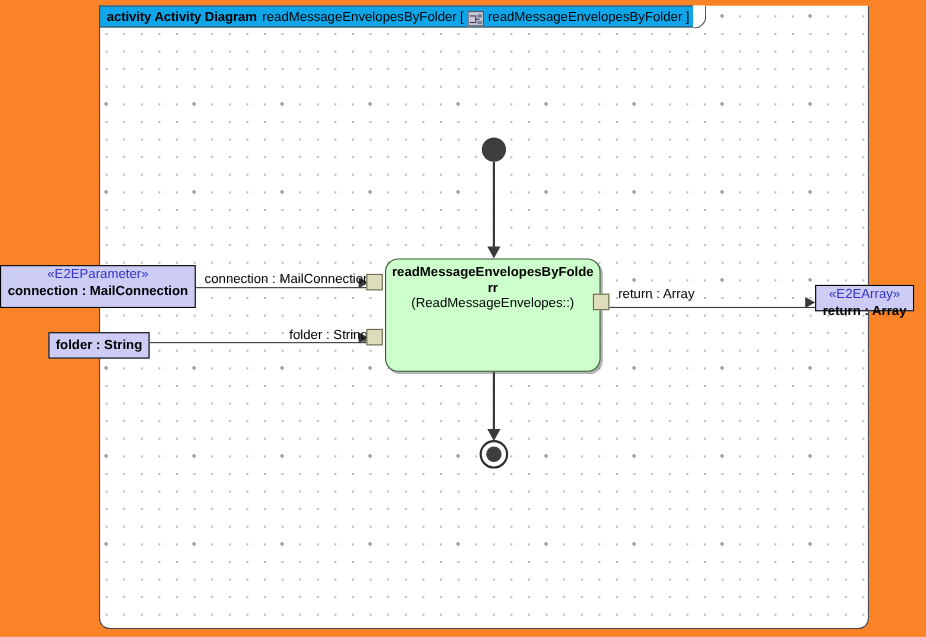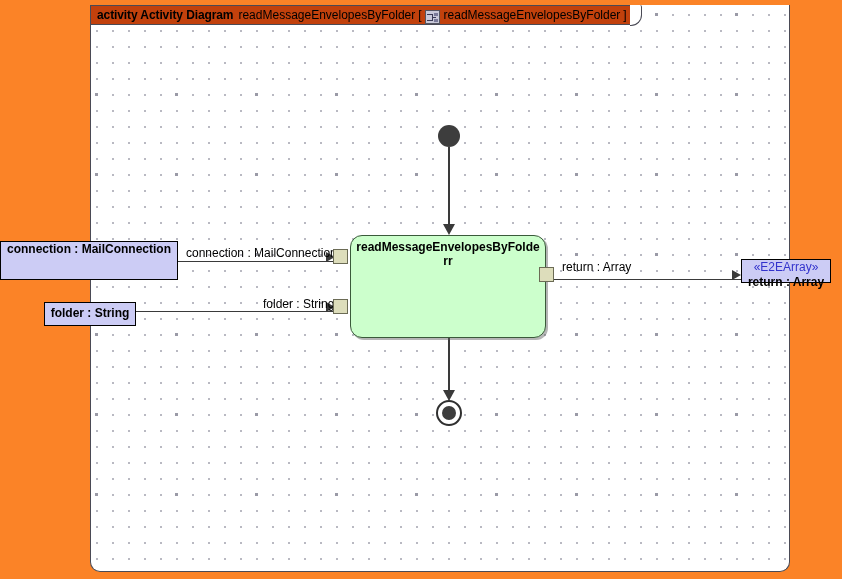--- a/index.html
+++ b/index.html
@@ -44,21 +44,21 @@
     border-bottom-right-radius: 10px;
     border-bottom-left-radius: 10px;
   }
 
   
   #frame-title {
     position: absolute;
     left: 90px;
     top: 5px;
     height: 20px;
-    background: #c2410c;
+    background: #0ea5e9;
     border: 1px solid #4a4a55;
     border-right: none;
     box-sizing: border-box;
     display: flex;
     align-items: center;
     padding: 0 4px 0 6px;
     white-space: nowrap;
     font-size: 12px;
     color: #000;
     z-index: 6;
@@ -268,31 +268,33 @@
 </div>
 
 <div id="initial-node"></div>
 <div class="edge-line" style="left:448px; top:147px; width:2px; height:78px;"></div>
 <div class="arrow-down" style="left:443px; top:224px;"></div>
 
 <div id="activity-node">
   <div id="activity-name">
     <span>readMessageEnvelopesByFolder</span><span>r</span>
   </div>
+  <div id="activity-sub">(ReadMessageEnvelopes::)</div>
 </div>
 
 <div class="pin" style="left:333px; top:249px;"></div>
 <div class="pin" style="left:333px; top:299px;"></div>
 <div class="pin" style="left:539px; top:267px;"></div>
 
 <div class="edge-line" style="left:448px; top:338px; width:2px; height:55px;"></div>
 <div class="arrow-down" style="left:443px; top:390px;"></div>
 <div id="final-node"></div>
 
 <div class="param-node" id="node-connection" style="left:0px; top:241px; width:178px; height:39px;">
+  <span class="stereotype">«E2EParameter»</span>
   <span class="param-label">connection : MailConnection</span>
 </div>
 <div class="edge-line" style="left:178px; top:261px; width:158px; height:1px;"></div>
 <div class="arrow-open" style="left:326px; top:252px;"></div>
 <div class="edge-label" style="left:186px; top:246px;">connection : MailConnection</div>
 
 <div class="param-node" id="node-folder" style="left:44px; top:302px; width:92px; height:24px; padding-top:3px;">
   <span class="param-label">folder : String</span>
 </div>
 <div class="edge-line" style="left:136px; top:311px; width:200px; height:1px;"></div>

